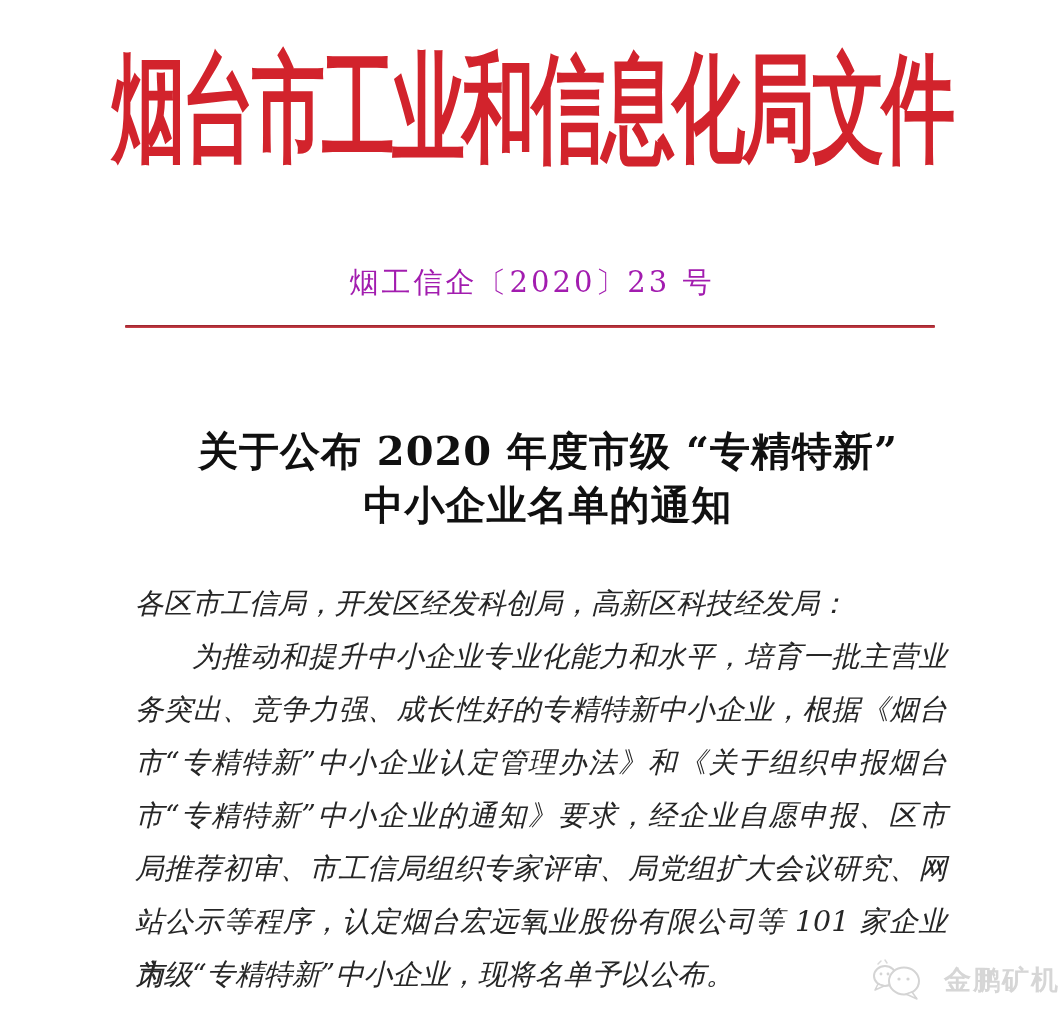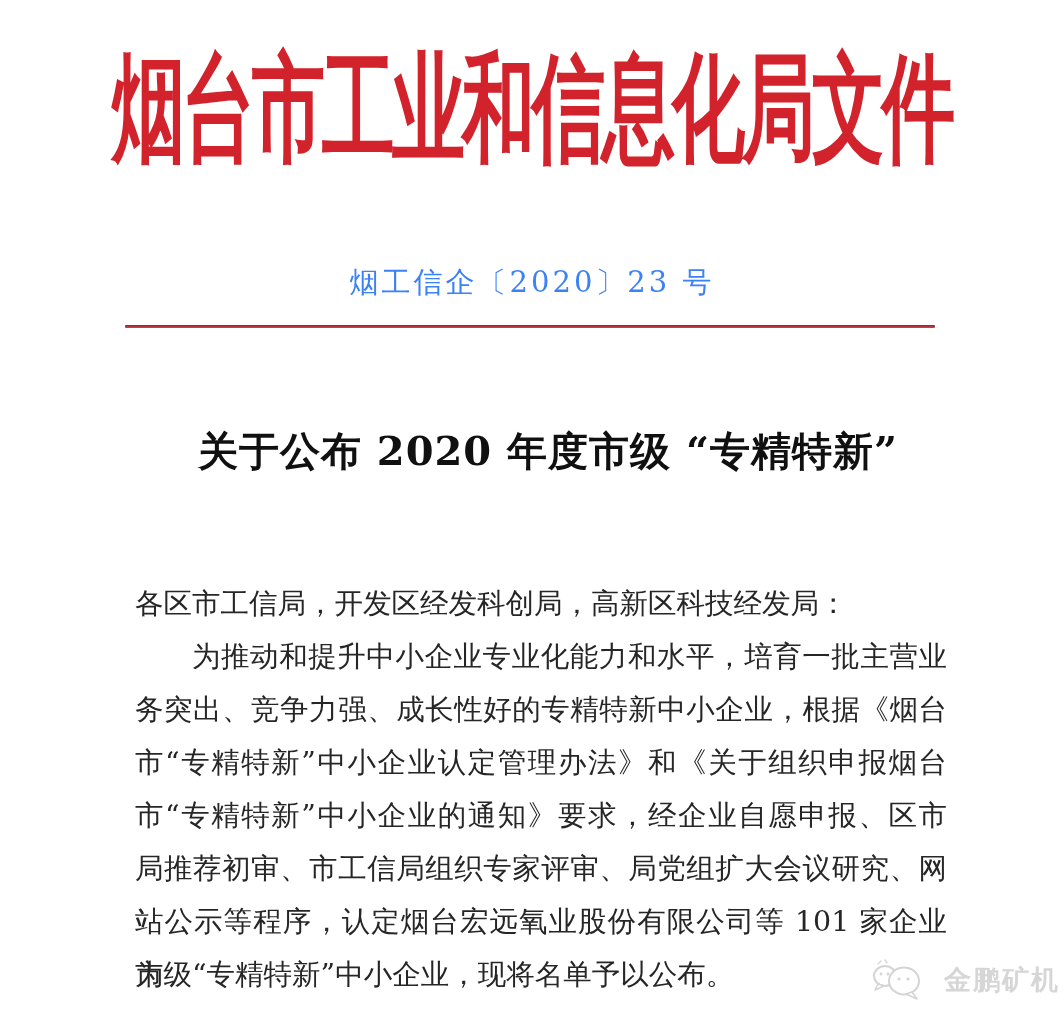--- a/index.html
+++ b/index.html
@@ -36,21 +36,21 @@
   
   .doc-number {
     position: absolute;
     top: 262px;
     left: 0;
     right: 0;
     text-align: center;
     font-size: 29px;
     line-height: 40px;
     letter-spacing: 3px;
-    color: #3b82f6;
+    color: #a21caf;
   }
 
   
   .red-line {
     position: absolute;
     top: 325px;
     left: 125px;
     width: 810px;
     height: 3px;
     background: linear-gradient(to bottom, #96212a, #d0444c);
@@ -78,20 +78,21 @@
     top: 577px;
     left: 135px;
     width: 812px;
     font-size: 28.5px;
     line-height: 53px;
     color: #262626;
   }
   .body-text .line {
     height: 53px;
     overflow: visible;
+    font-style: italic;
   }
   .body-text .line.justify {
     text-align: justify;
     text-align-last: justify;
   }
   .body-text .line.indent {
     text-indent: 57px;
   }
 
   
@@ -125,20 +126,21 @@
 <div class="page">
 
   <div class="red-header">烟台市工业和信息化局文件</div>
 
   <div class="doc-number">烟工信企〔2020〕23 号</div>
 
   <div class="red-line"></div>
 
   <div class="doc-title">
     <div>关于公布 2020 年度市级 “专精特新”</div>
+    <div>中小企业名单的通知</div>
   </div>
 
   <div class="body-text">
     <div class="line">各区市工信局，开发区经发科创局，高新区科技经发局：</div>
     <div class="line justify indent">为推动和提升中小企业专业化能力和水平，培育一批主营业</div>
     <div class="line justify">务突出、竞争力强、成长性好的专精特新中小企业，根据《烟台</div>
     <div class="line justify">市“专精特新”中小企业认定管理办法》和《关于组织申报烟台</div>
     <div class="line justify">市“专精特新”中小企业的通知》要求，经企业自愿申报、区市</div>
     <div class="line justify">局推荐初审、市工信局组织专家评审、局党组扩大会议研究、网</div>
     <div class="line justify">站公示等程序，认定烟台宏远氧业股份有限公司等 101 家企业为</div>

